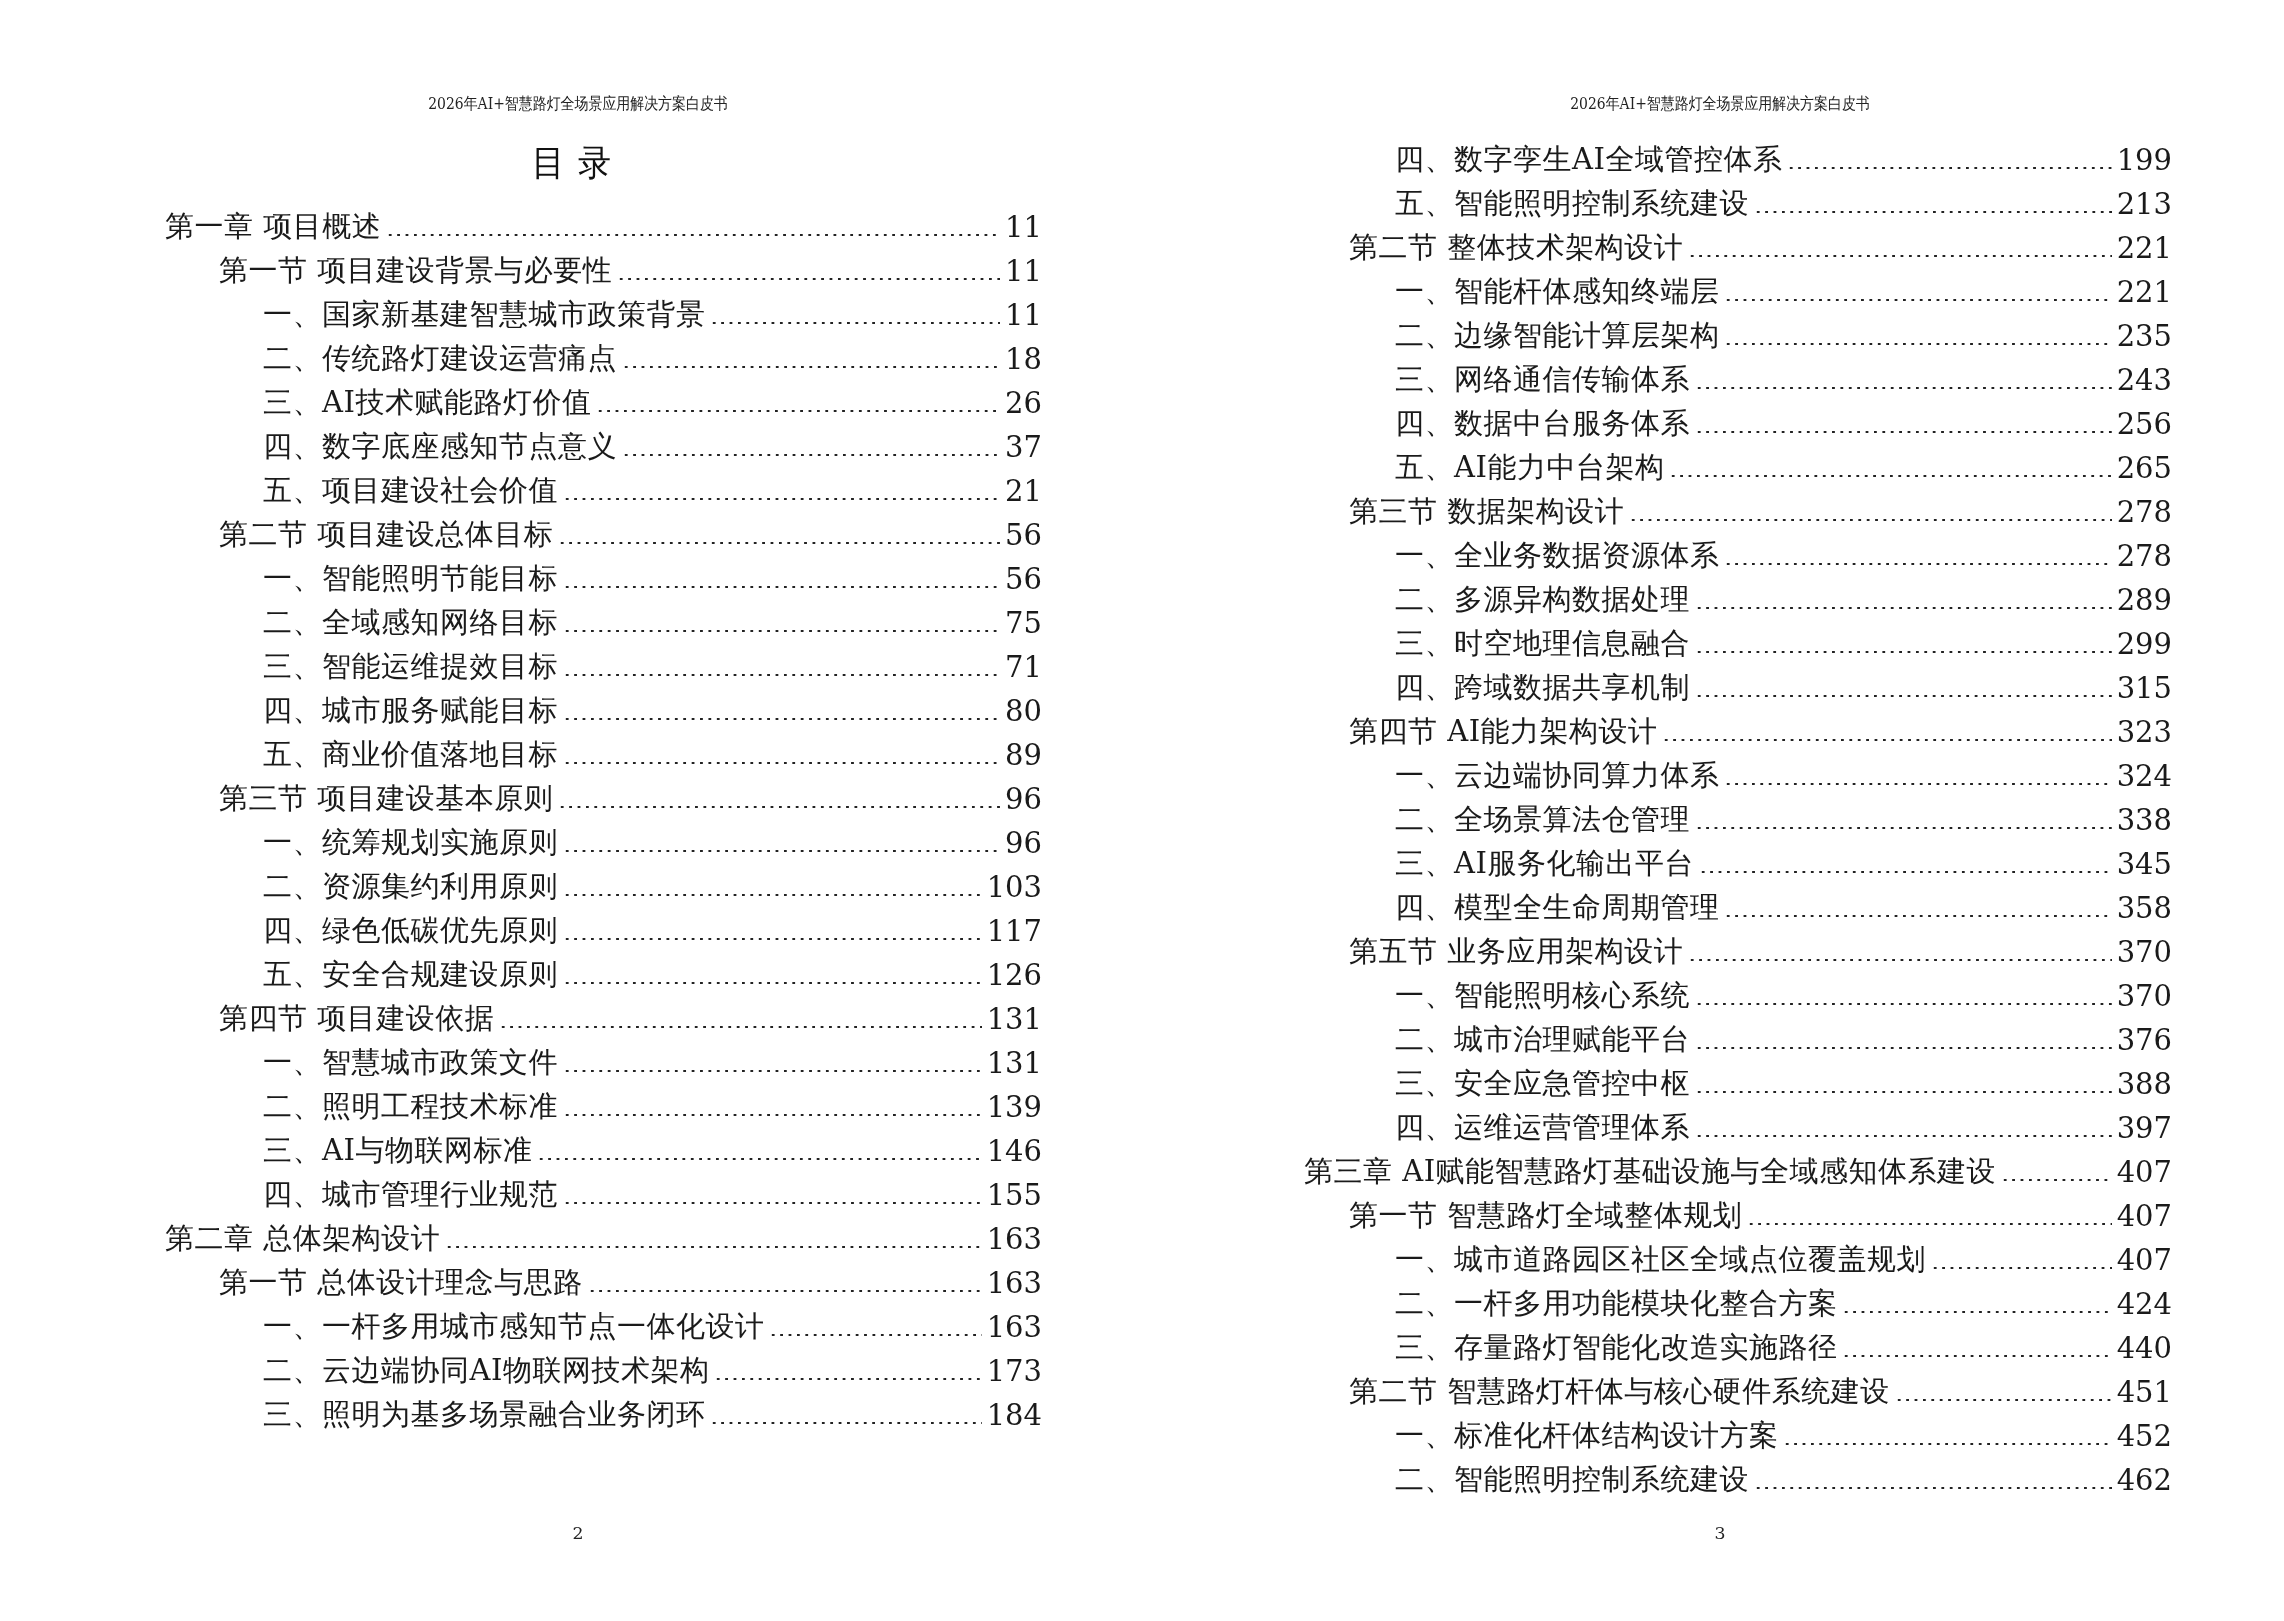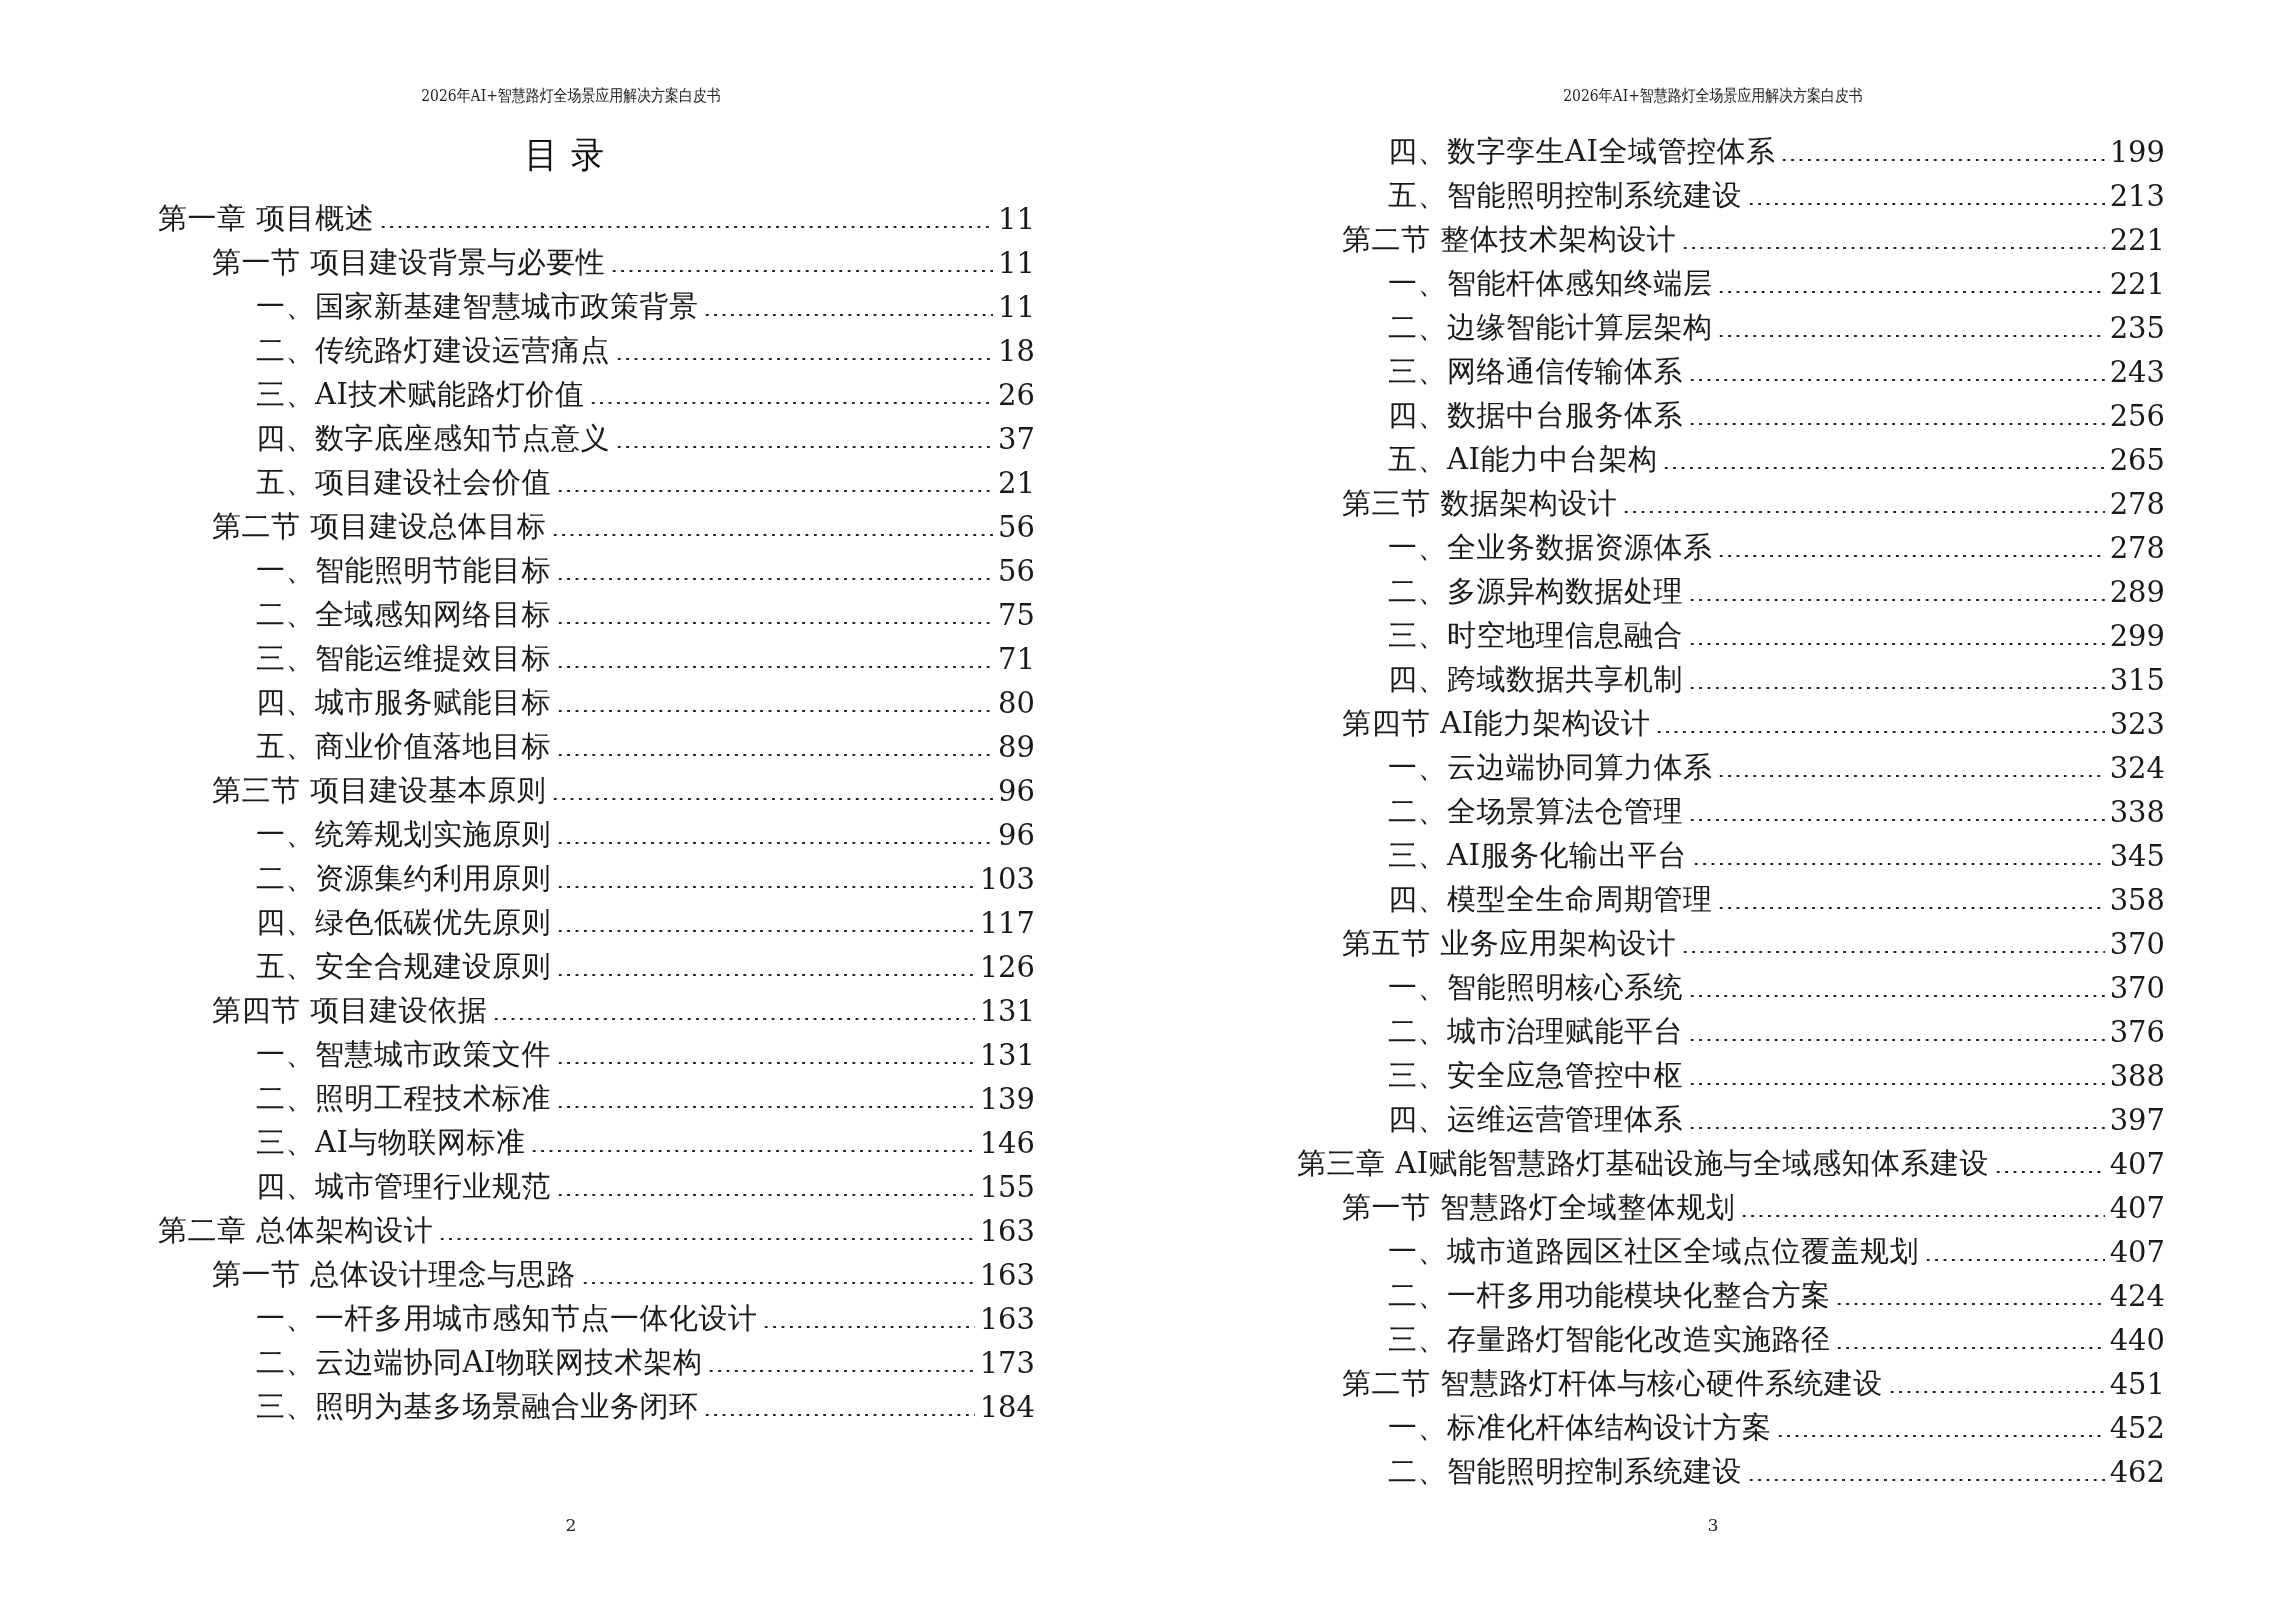--- a/index.html
+++ b/index.html
@@ -1,18 +1,18 @@
 <!DOCTYPE html>
 <html style="font-size:7.7px"><head>
 <meta charset="utf-8">
 <style>
   html, body { margin:0; padding:0; background:#ffffff; }
   body { width:2284px; height:1622px; position:relative; overflow:hidden;
          font-family:"DejaVu Serif","Liberation Serif",serif; color:#1a1a1a; }
-  .page { position:absolute; top:8px; height:1512px; }
+  .page { position:absolute; top:16px; height:1512px;margin-left:7px; }
   #page-left { left:0; width:1142px; }
   #page-right { left:1142px; width:1142px; }
   .running-header { position:absolute; top:77px; left:0; width:100%; text-align:center;
         font-size:16.4px; color:#222; letter-spacing:0px; transform:scaleX(0.85); }
   .toc-title { position:absolute; top:123px; left:0; width:100%; text-align:center;
         font-size:36px; letter-spacing:14.4px; color:#111; transform:scaleX(0.92);}
   .toc-list { position:absolute; margin:0; padding:0; list-style:none; }
   #page-left .toc-list { top:189px; left:158px; width:877px; }
   #page-right .toc-list { top:122px; left:155px; width:868px; }
   .toc-row { position:relative; height:44px; display:flex; align-items:center;

